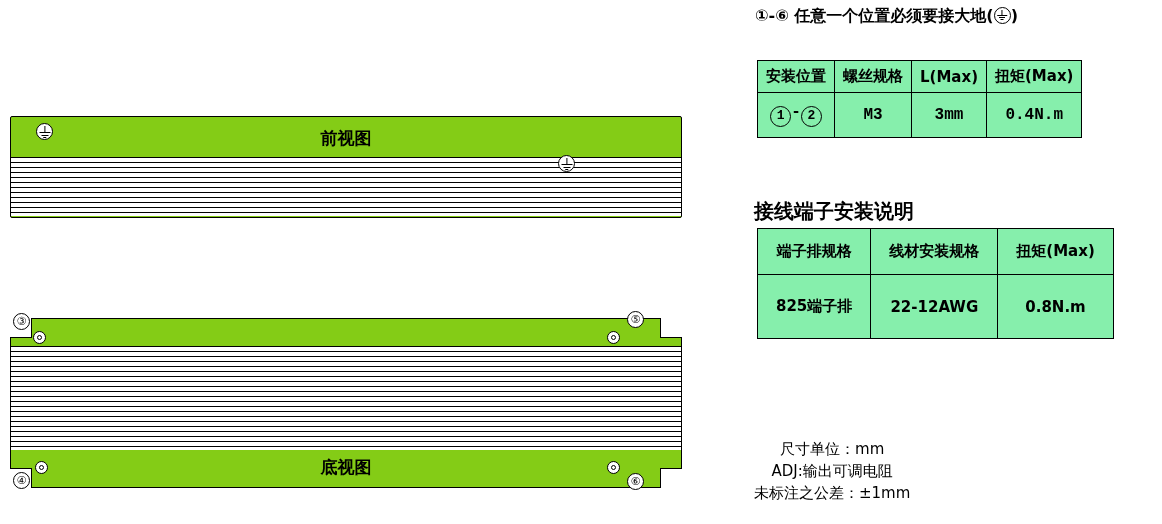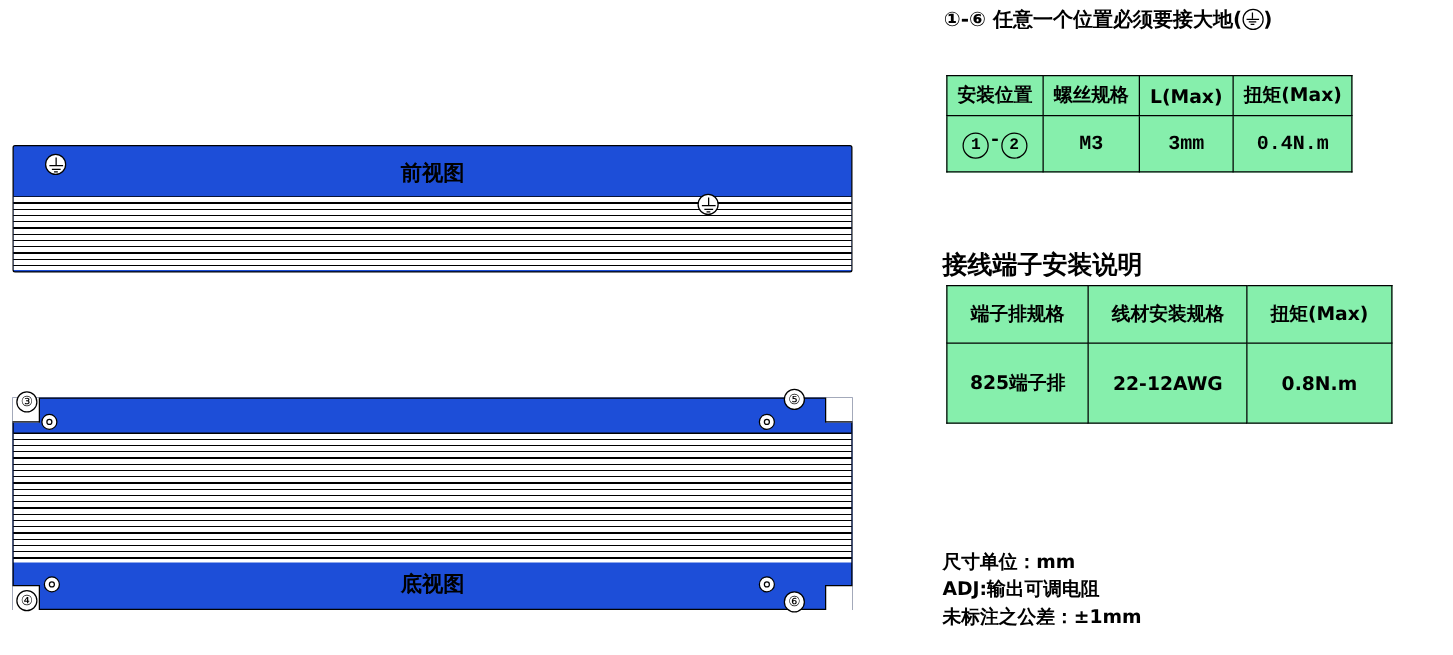--- a/index.html
+++ b/index.html
@@ -22,21 +22,21 @@
     left: 0;
     top: 0;
     width: 700px;
     height: 524px;
   }
 
   .view-box {
     position: absolute;
     border: 1.5px solid #000;
     box-sizing: border-box;
-    background: #1d4ed8;
+    background: #84cc16;
   }
 
   
   #front-view {
     left: 10px;
     top: 116px;
     width: 672px;
     height: 102px;
     border-radius: 2px;
   }
@@ -96,20 +96,21 @@
 
   #gnd-front-left  { left: 36px;  top: 123px; }
   #gnd-front-right { left: 558px; top: 155px; }
 
   
   #bottom-view {
     left: 10px;
     top: 318px;
     width: 672px;
     height: 170px;
+    border-radius: 20px;
   }
   #bottom-view-label {
     position: absolute;
     left: 0; right: 0;
     bottom: 8px;
     text-align: center;
     font-size: 17px;
     font-weight: bold;
     font-family: "DejaVu Sans", sans-serif;
   }
@@ -245,22 +246,23 @@
     top: 228px;
   }
   #terminal-table th { padding: 13px 18px; }
   #terminal-table td { padding: 22px 18px; }
 
   #notes {
     position: absolute;
     left: 54px;
     top: 438px;
     font-size: 15px;
-    font-weight: bold;
+    font-weight: normal;
     line-height: 22px;
+    text-align: center;
   }
   .note-line { white-space: nowrap; }
 
   .num-pair .cn {
     display: inline-block;
     width: 19px;
     height: 19px;
     line-height: 17px;
     border: 1.2px solid #000;
     border-radius: 50%;

